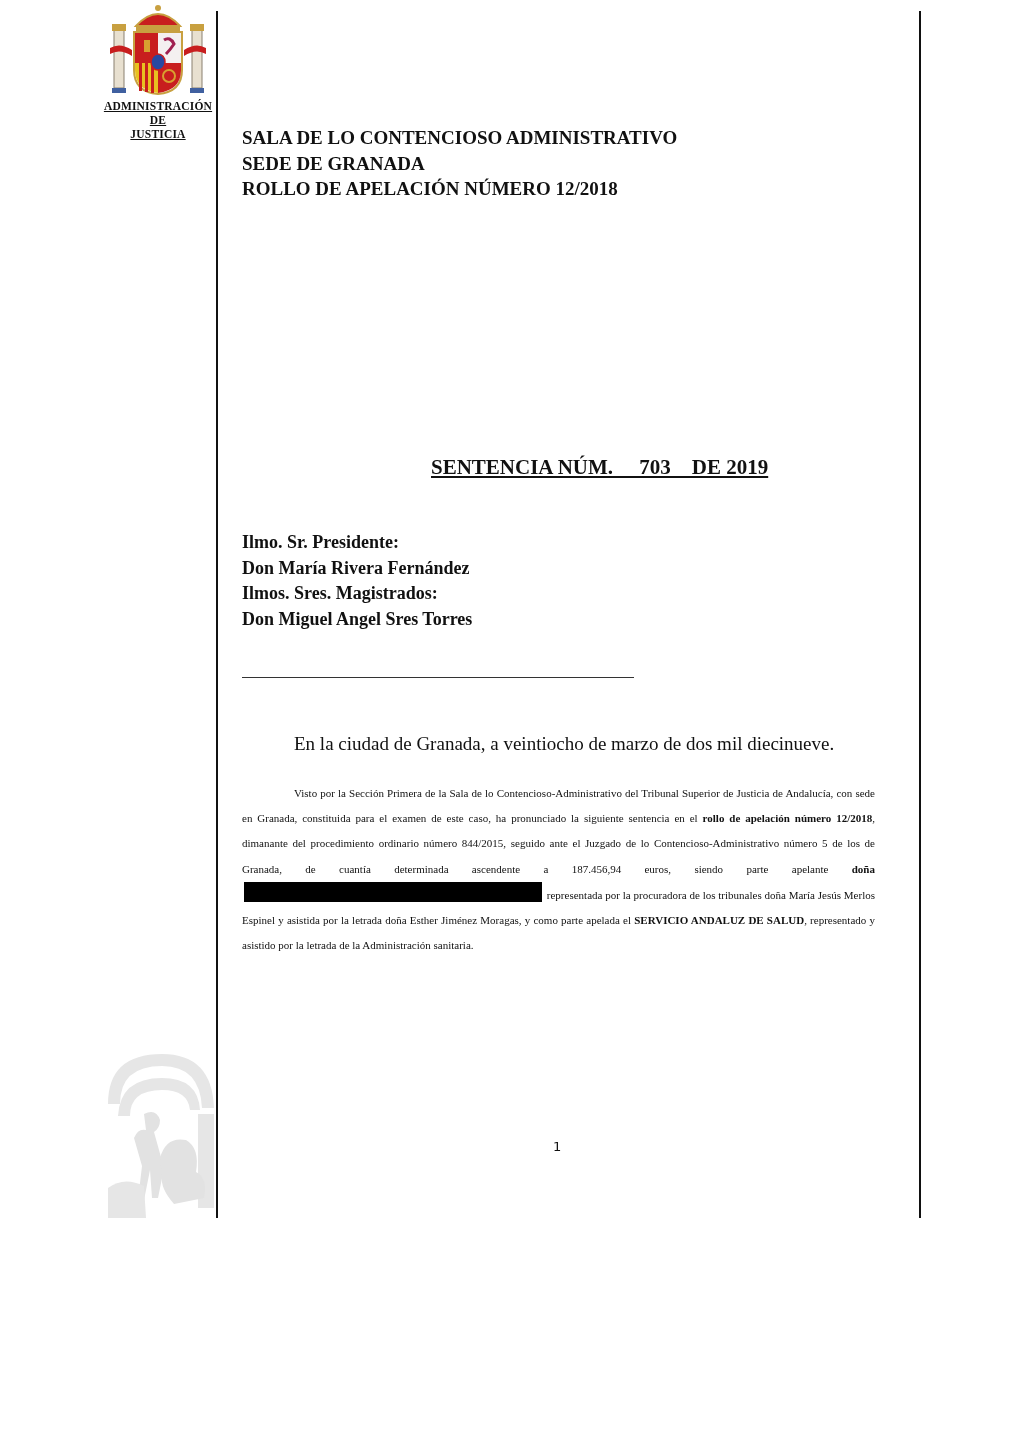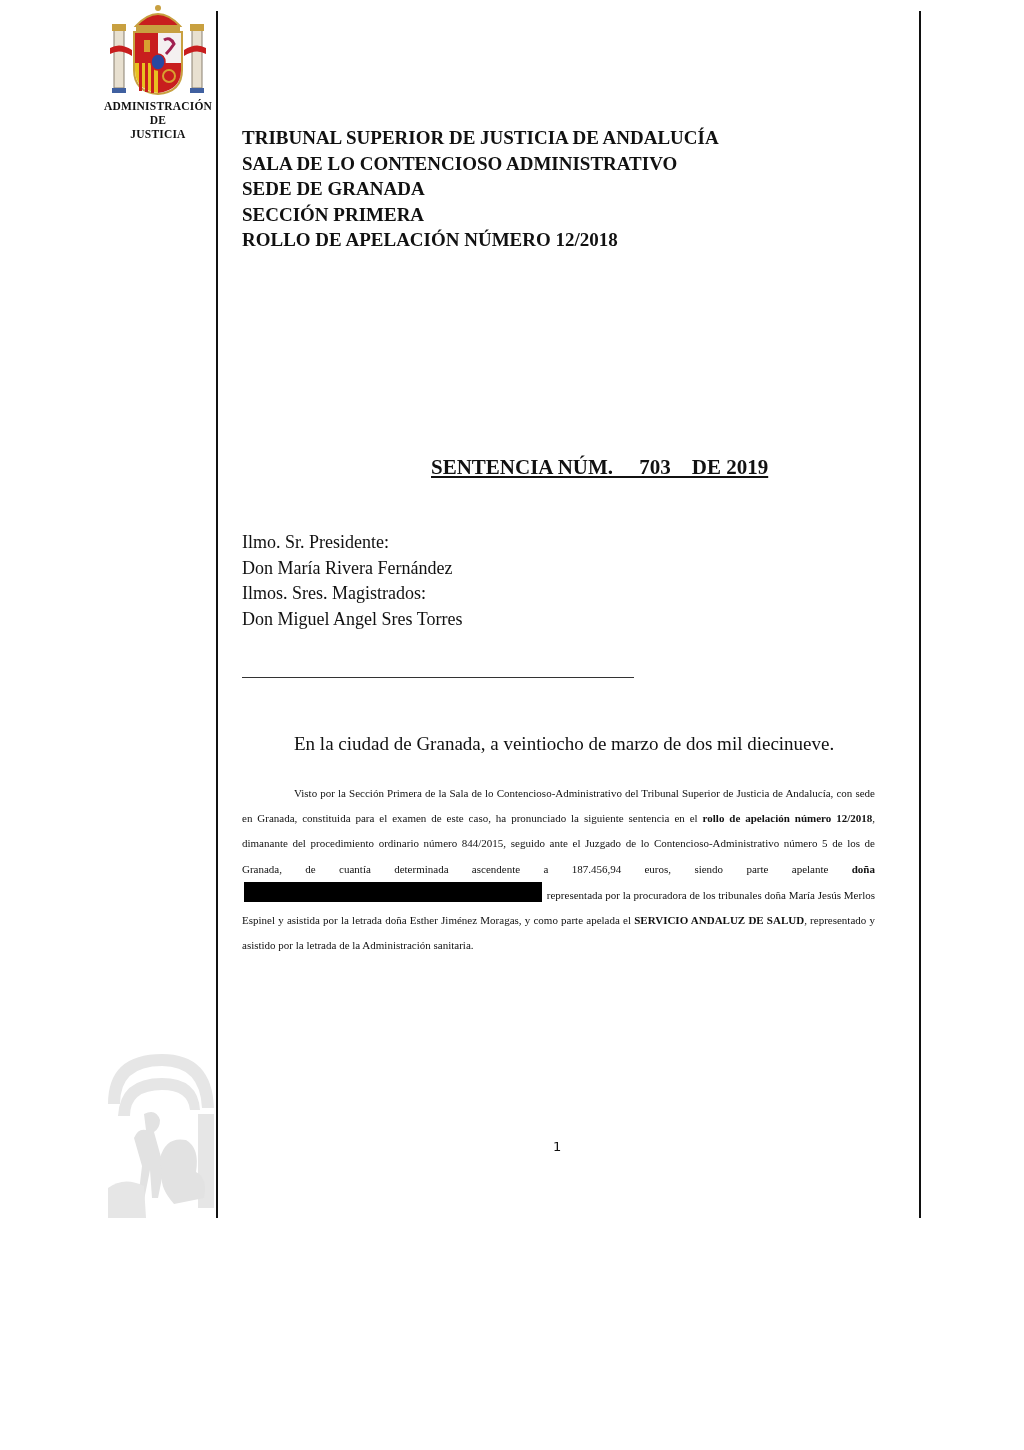--- a/index.html
+++ b/index.html
@@ -4,30 +4,30 @@
 <style>
   html, body { margin:0; padding:0; background:#ffffff; }
   body { width:1024px; height:1450px; position:relative; overflow:hidden;
          font-family:"Liberation Serif", "DejaVu Serif", serif; color:#111; }
   .vline { position:absolute; top:11px; width:2px; height:1207px; background:#111; }
   .vline.left { left:216px; }
   .vline.right { left:919px; }
 
   .crest { position:absolute; left:110px; top:4px; width:96px; height:96px; }
   .admin-label { position:absolute; left:96px; top:99px; width:124px; text-align:center;
-                 font-weight:bold; font-size:11.5px; line-height:14px; letter-spacing:0.2px; }
+                 font-weight:bold; font-size:11.5px; line-height:14px; letter-spacing:0.2px;text-decoration:underline; }
 
   .header-block { position:absolute; left:242px; top:125px; font-weight:bold;
                   font-size:19px; line-height:25.5px; }
   .header-block div { white-space:nowrap; }
 
   .sentence-title { position:absolute; left:431px; top:455px; font-weight:bold; font-size:21px;
                     text-decoration:underline; white-space:pre; }
 
-  .judges { position:absolute; left:242px; top:530px; font-weight:normal; font-size:18px; line-height:25.5px; }
+  .judges { position:absolute; left:242px; top:530px; font-weight:bold; font-size:18px; line-height:25.5px; }
   .judges div { white-space:nowrap; }
   .rule { position:absolute; left:242px; top:677px; width:392px; height:1px; background:#333; }
 
   .body-text { position:absolute; left:242px; width:633px; font-size:11px; line-height:25.2px; }
   .date-line { position:absolute; left:294px; top:733px; font-size:19px; white-space:nowrap; }
   .para { top:781px; text-align:justify; text-indent:52px; }
   .para b { font-weight:bold; }
   .redact { display:inline-block; width:298px; height:20px; background:#000; vertical-align:-3px; margin:0 2px; }
 
   .page-num { position:absolute; left:553px; top:1139px; font-family:"DejaVu Sans", sans-serif; font-size:13px; }
@@ -70,24 +70,22 @@
   <ellipse cx="48" cy="58" rx="7" ry="8" fill="#2848a0" stroke="#c81e1e" stroke-width="1.5"></ellipse>
 </svg>
 
 <div class="admin-label">
   <div>ADMINISTRACIÓN</div>
   <div>DE</div>
   <div>JUSTICIA</div>
 </div>
 
 <div class="header-block">
-  <div>TRIBUNAL SUPERIOR DE JUSTICIA DE ANDALUCÍA</div>
   <div>SALA DE LO CONTENCIOSO ADMINISTRATIVO</div>
   <div>SEDE DE GRANADA</div>
-  <div>SECCIÓN PRIMERA</div>
   <div>ROLLO DE APELACIÓN NÚMERO 12/2018</div>
 </div>
 
 <div class="sentence-title">SENTENCIA NÚM.     703    DE 2019</div>
 
 <div class="judges">
   <div>Ilmo. Sr. Presidente:</div>
   <div>Don María Rivera Fernández</div>
   <div>Ilmos. Sres. Magistrados:</div>
   <div>Don Miguel Angel Sres Torres</div>

